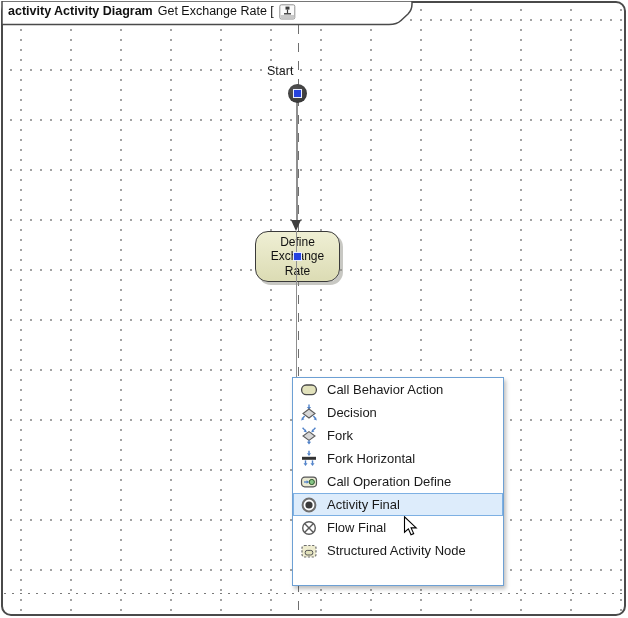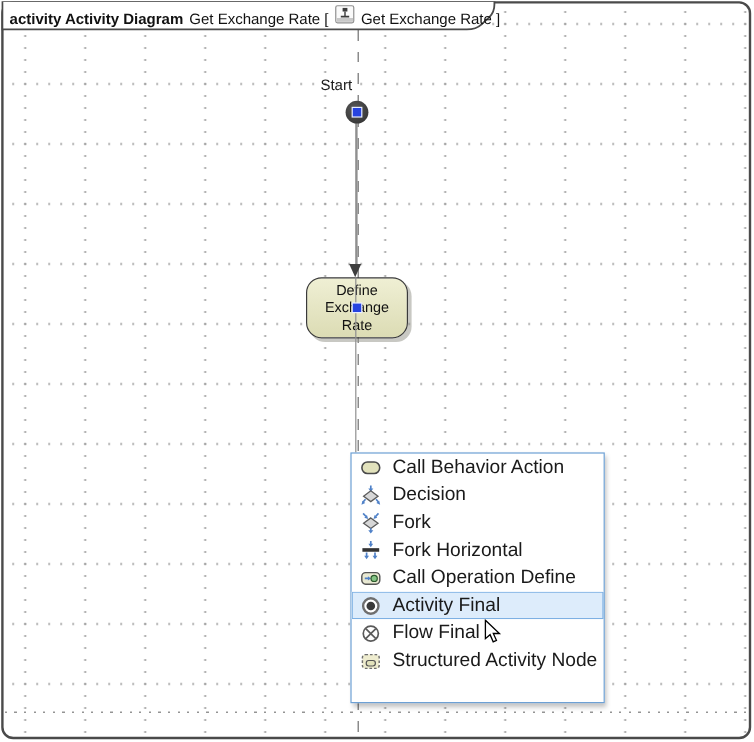--- a/index.html
+++ b/index.html
@@ -15,21 +15,21 @@
       radial-gradient(circle, #a2a2a2 0.8px, transparent 1px),
       radial-gradient(circle, #a2a2a2 0.8px, transparent 1px);
     background-size: 50px 10px, 10px 50px;
     background-position: 43px 2px, 3px 42px;
     overflow:hidden;
   }
 
   
   .header-tab { position:absolute; left:1px; top:1px; width:414px; height:25px; z-index:8; }
   .header-tab svg.tab-shape { position:absolute; left:0; top:0; }
-  .tab-text { position:absolute; left:7px; top:3px; display:flex; align-items:flex-end; gap:5px; font-size:12.5px; color:#111; white-space:nowrap; }
+  .tab-text { position:absolute; left:7px; top:3px; display:flex; align-items:flex-start; gap:5px; font-size:12.5px; color:#111; white-space:nowrap; }
   .tab-bold { font-weight:bold; }
 
   
   .vpage { position:absolute; left:298px; top:25px; width:1px; height:586px; z-index:1;
     background:repeating-linear-gradient(180deg,#6f6f6f 0 9px, transparent 9px 18px); }
   .hpage { position:absolute; left:4px; top:593px; width:620px; height:1.3px; z-index:1;
     background:repeating-linear-gradient(90deg,#7a7a7a 0 1.8px, transparent 1.8px 8px); }
 
   
   .start-label { position:absolute; left:267px; top:64px; width:60px; text-align:left; font-size:12.5px; color:#1b1b1b; z-index:3; }
@@ -54,21 +54,21 @@
 
   
   .handle { position:absolute; width:7px; height:7px; background:#2643e0; box-shadow:0 0 0 1px #e8edff; z-index:5; }
   .handle.start { left:294px; top:90px; }
   .handle.action { left:294px; top:253px; }
 
   
   .context-menu { position:absolute; left:292px; top:377px; width:212px; height:209px; z-index:6;
     background:#fff; border:1px solid #6da0d4; box-shadow:2px 3px 4px rgba(0,0,0,0.25); }
   .menu-item { height:23px; display:flex; align-items:center; gap:9px; padding-left:7px;
-    font-size:16px; color:#1a1a1a; cursor:default; }
+    font-size:13px; color:#1a1a1a; cursor:default; }
   .menu-item .mi-icon { width:18px; height:18px; display:flex; align-items:center; justify-content:center; flex:0 0 18px; }
   .menu-item.selected { background:#ddecfb; box-shadow:inset 0 0 0 1px #7db0e3; }
 
   
   .cursor { position:absolute; left:403px; top:516px; z-index:9; }
 </style>
 </head>
 <body>
 
 <div class="stage">
@@ -87,21 +87,20 @@
       <span>Get Exchange Rate [</span>
       <span>
         <svg width="17" height="16" viewBox="0 0 17 16">
           <rect x="0.8" y="0.8" width="15" height="14.2" rx="1.5" fill="#fafafa" stroke="#909090"></rect>
           <rect x="1.6" y="11" width="13.6" height="3.2" fill="#c8c8c8"></rect>
           <rect x="6.5" y="2.6" width="4" height="3" fill="#3c3c3c"></rect>
           <line x1="8.5" y1="5.6" x2="8.5" y2="9.6" stroke="#3c3c3c" stroke-width="1.2"></line>
           <line x1="5" y1="9.8" x2="12" y2="9.8" stroke="#3c3c3c" stroke-width="1.4"></line>
         </svg>
       </span>
-      <span>Get Exchange Rate ]</span>
     </div>
   </div>
 
   <div class="start-label">Start</div>
   <div class="start-node"></div>
   <div class="handle start"></div>
 
   <div class="edge-line"></div>
   <div class="edge-arrow"></div>
 

